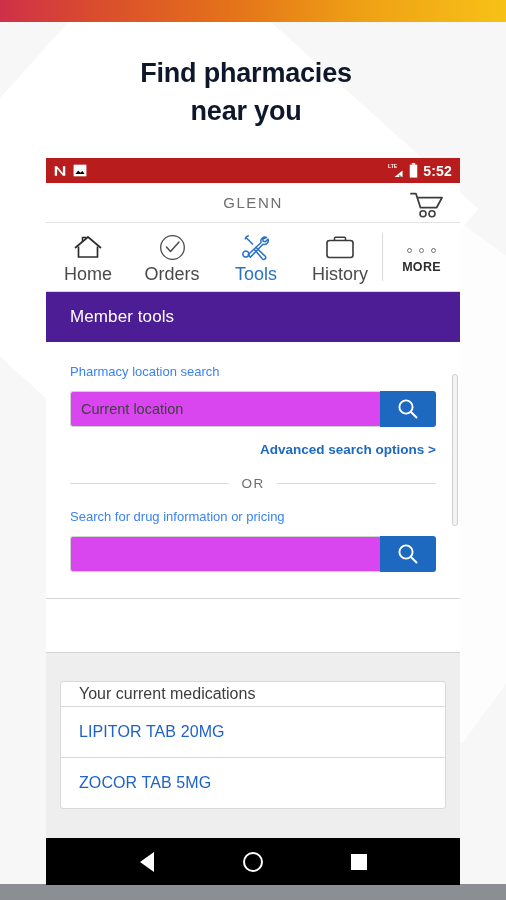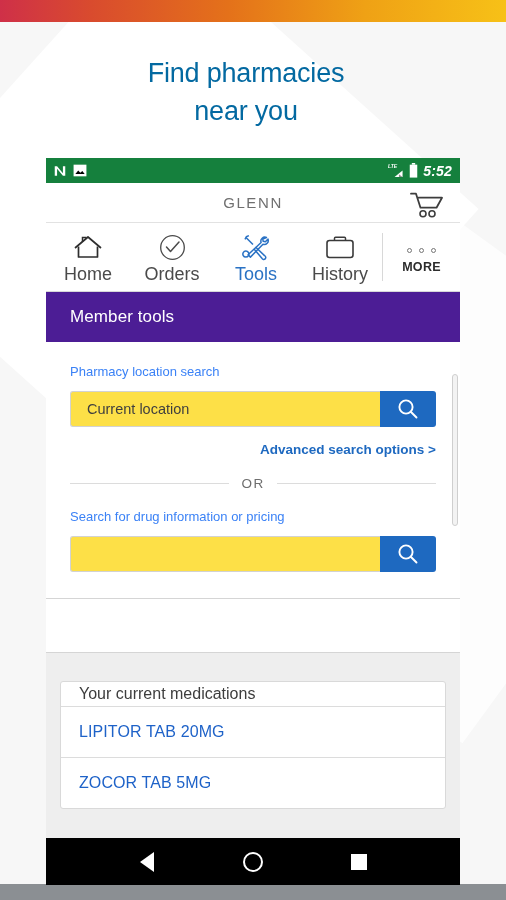--- a/index.html
+++ b/index.html
@@ -44,23 +44,23 @@
     background: linear-gradient(90deg, #cf3048 0%, #d94b2e 18%, #e4711a 45%, #efa115 72%, #f7c117 100%);
     z-index: 5;
   }
 
   .promo-heading {
     position: absolute;
     left: 0; top: 54px;
     width: 492px;
     text-align: center;
     z-index: 4;
-    color: #0369a1;
+    color: #0f172a;
     font-size: 27px;
-    font-weight: normal;
+    font-weight: bold;
     line-height: 38px;
     letter-spacing: -0.2px;
   }
   .promo-heading .l2 { display: block; }
 
   .bottom-strip {
     position: absolute;
     left: 0; top: 884px;
     width: 506px; height: 16px;
     background: #8b8f93;
@@ -75,26 +75,25 @@
     background: #ffffff;
     z-index: 10;
     overflow: hidden;
     display: flex;
     flex-direction: column;
   }
 
   
   .statusbar {
     height: 25px;
-    background: #15803d;
+    background: #b91c1c;
     display: flex;
     align-items: center;
     padding: 0 8px 0 7px;
     flex: 0 0 auto;
-    font-style: italic;
   }
   .sb-left { display: flex; align-items: center; gap: 6px; }
   .sb-right { margin-left: auto; display: flex; align-items: center; gap: 5px; }
   .sb-time {
     color: #ffffff;
     font-size: 14px;
     font-weight: bold;
     letter-spacing: 0.2px;
   }
   .ic-n { width: 14px; height: 14px; display:block; }
@@ -216,22 +215,22 @@
   .search-row {
     display: flex;
     align-items: stretch;
     height: 36px;
   }
   .search-input {
     flex: 1 1 auto;
     border: 1px solid #d2d2d2;
     border-right: none;
     border-radius: 3px 0 0 3px;
-    background: #fde047;
-    padding: 0 16px;
+    background: #d946ef;
+    padding: 0 10px;
     font-size: 14.5px;
     color: #3f3f3f;
     font-family: "Liberation Sans", sans-serif;
     outline: none;
   }
   .search-input::placeholder { color: #3f3f3f; }
   .search-btn {
     width: 56px;
     background: #1e69c0;
     border: none;

